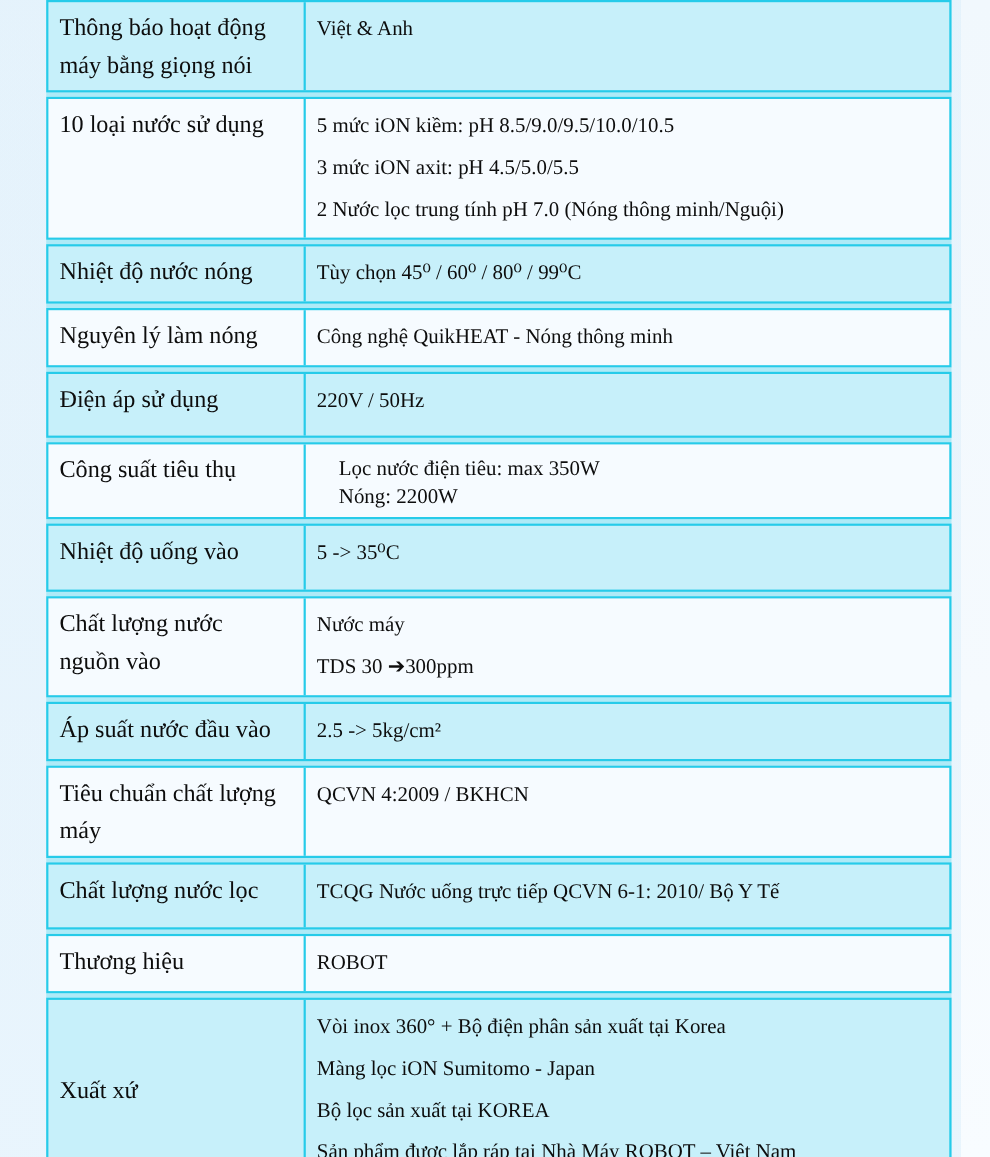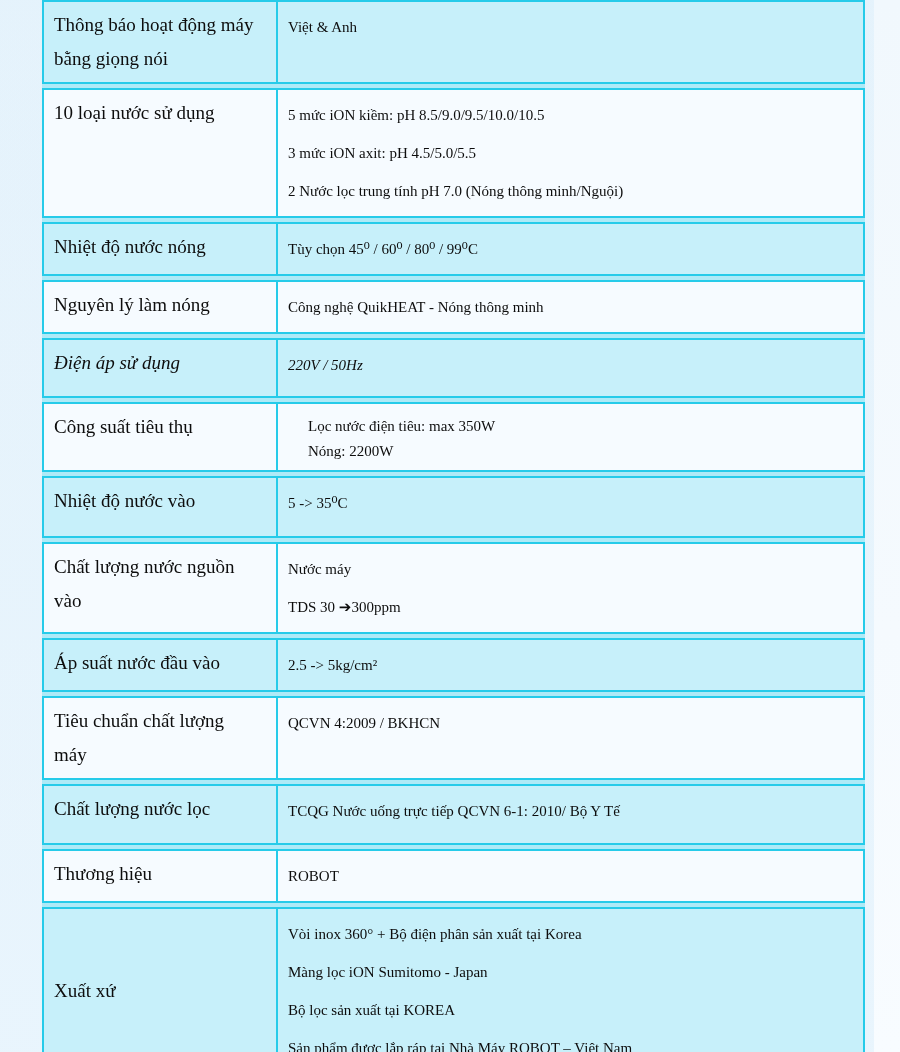--- a/index.html
+++ b/index.html
@@ -35,28 +35,28 @@
     border: 2px solid var(--border, #26cbe9);
     width: 100%;
   }
   .spec-row:nth-child(odd)  { background: var(--row-shaded, #c7f0fa); }
   .spec-row:nth-child(even) { background: var(--row-light, #f6fbff); }
   .spec-label {
     flex: 0 0 234px;
     box-sizing: border-box;
     border-right: 2px solid var(--border, #26cbe9);
     padding: 6px 16px 6px 10px;
-    font-size: 19px;
+    font-size: 22px;
     line-height: 34px;
   }
   .spec-value {
     flex: 1 1 auto;
     box-sizing: border-box;
     padding: 6px 14px 6px 10px;
-    font-size: 15px;
+    font-size: 19px;
   }
   .value-line { line-height: 38px; }
   .spec-row.tight .spec-value { padding-top: 10px; }
   .spec-row.tight .value-line { line-height: 25px; }
   .spec-row.center-label .spec-label {
     display: flex;
     align-items: center;
   }
 </style>
 </head>
@@ -86,37 +86,37 @@
       </div>
   </div>
 
   <div class="spec-row" style="min-height: 33px;">
     <div class="spec-label">Nguyên lý làm nóng</div>
     <div class="spec-value">
         <div class="value-line">Công nghệ QuikHEAT - Nóng thông minh</div>
       </div>
   </div>
 
-  <div class="spec-row" style="min-height: 60px; font-style: italic;">
+  <div class="spec-row" style="min-height: 60px;">
     <div class="spec-label">Điện áp sử dụng</div>
     <div class="spec-value">
         <div class="value-line">220V / 50Hz</div>
       </div>
   </div>
 
   <div class="spec-row tight" style="min-height: 60px; gap: 20px;">
     <div class="spec-label">Công suất tiêu thụ</div>
     <div class="spec-value">
         <div class="value-line">Lọc nước điện tiêu: max 350W</div>
         <div class="value-line">Nóng: 2200W</div>
       </div>
   </div>
 
   <div class="spec-row" style="min-height: 62px;">
-    <div class="spec-label">Nhiệt độ nước vào</div>
+    <div class="spec-label">Nhiệt độ uống vào</div>
     <div class="spec-value">
         <div class="value-line">5 -&gt; 35⁰C</div>
       </div>
   </div>
 
   <div class="spec-row" style="min-height: 72px;">
     <div class="spec-label">Chất lượng nước nguồn vào</div>
     <div class="spec-value">
         <div class="value-line">Nước máy</div>
         <div class="value-line">TDS 30 ➔300ppm</div>

